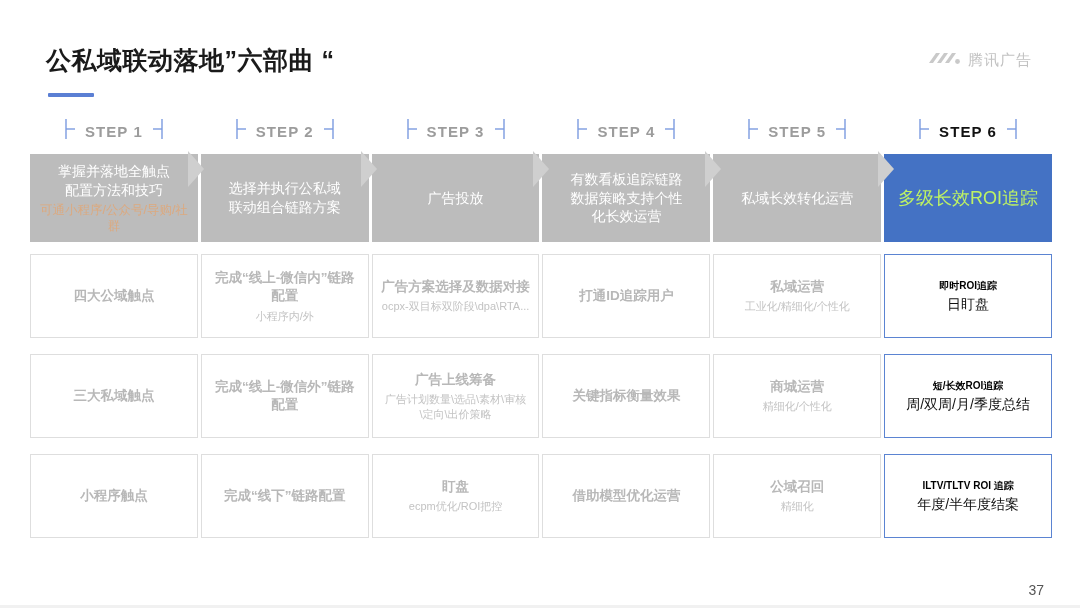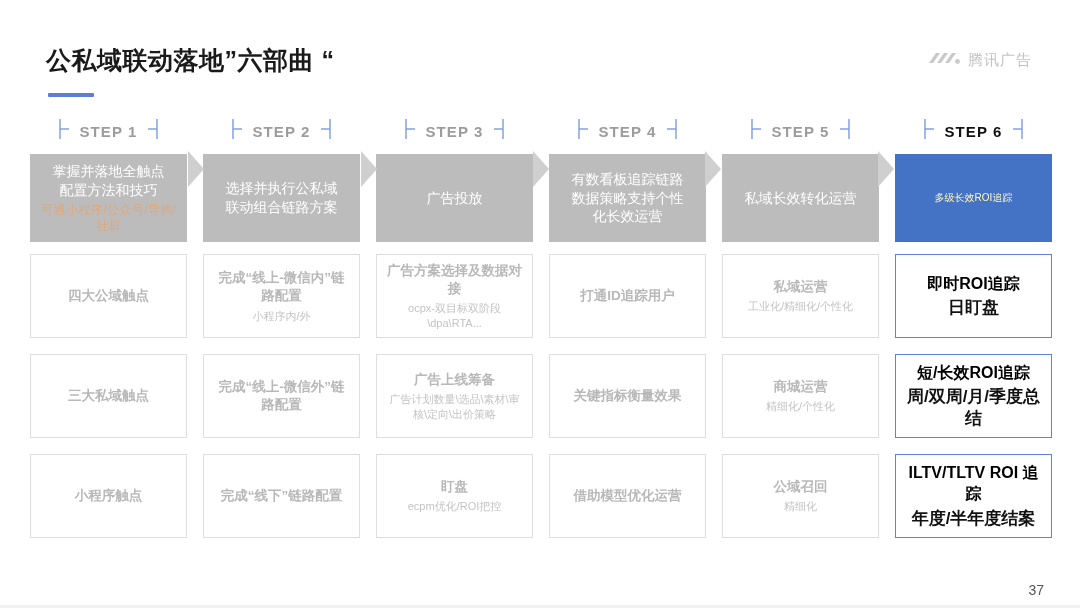--- a/index.html
+++ b/index.html
@@ -27,21 +27,21 @@
   }
   .brand-mark { display:block; }
   .brand-text { font-size: 15px; color: #c2c2c2; letter-spacing: 1px; }
 
   
   .grid {
     position: absolute; left: 30px; top: 116px;
     width: 1022px;
     display: grid;
     grid-template-columns: repeat(6, 1fr);
-    column-gap: 16px;
+    column-gap: 3px;
   }
   .col { display: flex; flex-direction: column; }
 
   
   .step-head {
     height: 30px; display: flex; align-items: center; justify-content: center;
     gap: 6px; margin-bottom: 8px; position: relative;
   }
   .step-label {
     font-size: 15px; font-weight: 700; color: #9c9c9c;
@@ -67,30 +67,30 @@
   
   .cell-top {
     height: 88px; background: #bcbcbc; margin-bottom: 12px;
   }
   .cell-top .main { color: #ffffff; font-weight: 400; font-size: 14px; }
   .cell-top .note {
     font-size: 12.5px; line-height: 1.3; margin-top: 2px;
     color: #e8a268; opacity: .72; filter: blur(0.55px); font-weight: 400;
   }
   .cell-top.accent { background: #4472c4; }
-  .cell-top.accent .main { color: #fef9c3; font-size: 10px; font-weight: 400; }
+  .cell-top.accent .main { color: #bef264; font-size: 18px; font-weight: 400; }
 
   
   .cell-body {
     height: 84px; background: #ffffff;
     border: 1px solid #dedede; margin-bottom: 16px;
   }
   .cell-body.accent { border: 1.5px solid #5b84d2; }
-  .cell-body.accent .main { color: #000000; font-weight: 700; font-size: 16px; }
-  .cell-body.accent .sub { color: #111111; font-size: 17px; font-weight: 700; }
+  .cell-body.accent .main { color: #000000; font-weight: 700; font-size: 10px; }
+  .cell-body.accent .sub { color: #111111; font-size: 14px; font-weight: 400; }
 
   
   .chev {
     position: absolute; top: 147px; width: 22px; height: 44px;
     pointer-events: none;
   }
   .chev svg { display: block; }
 
   
   .page-num {

